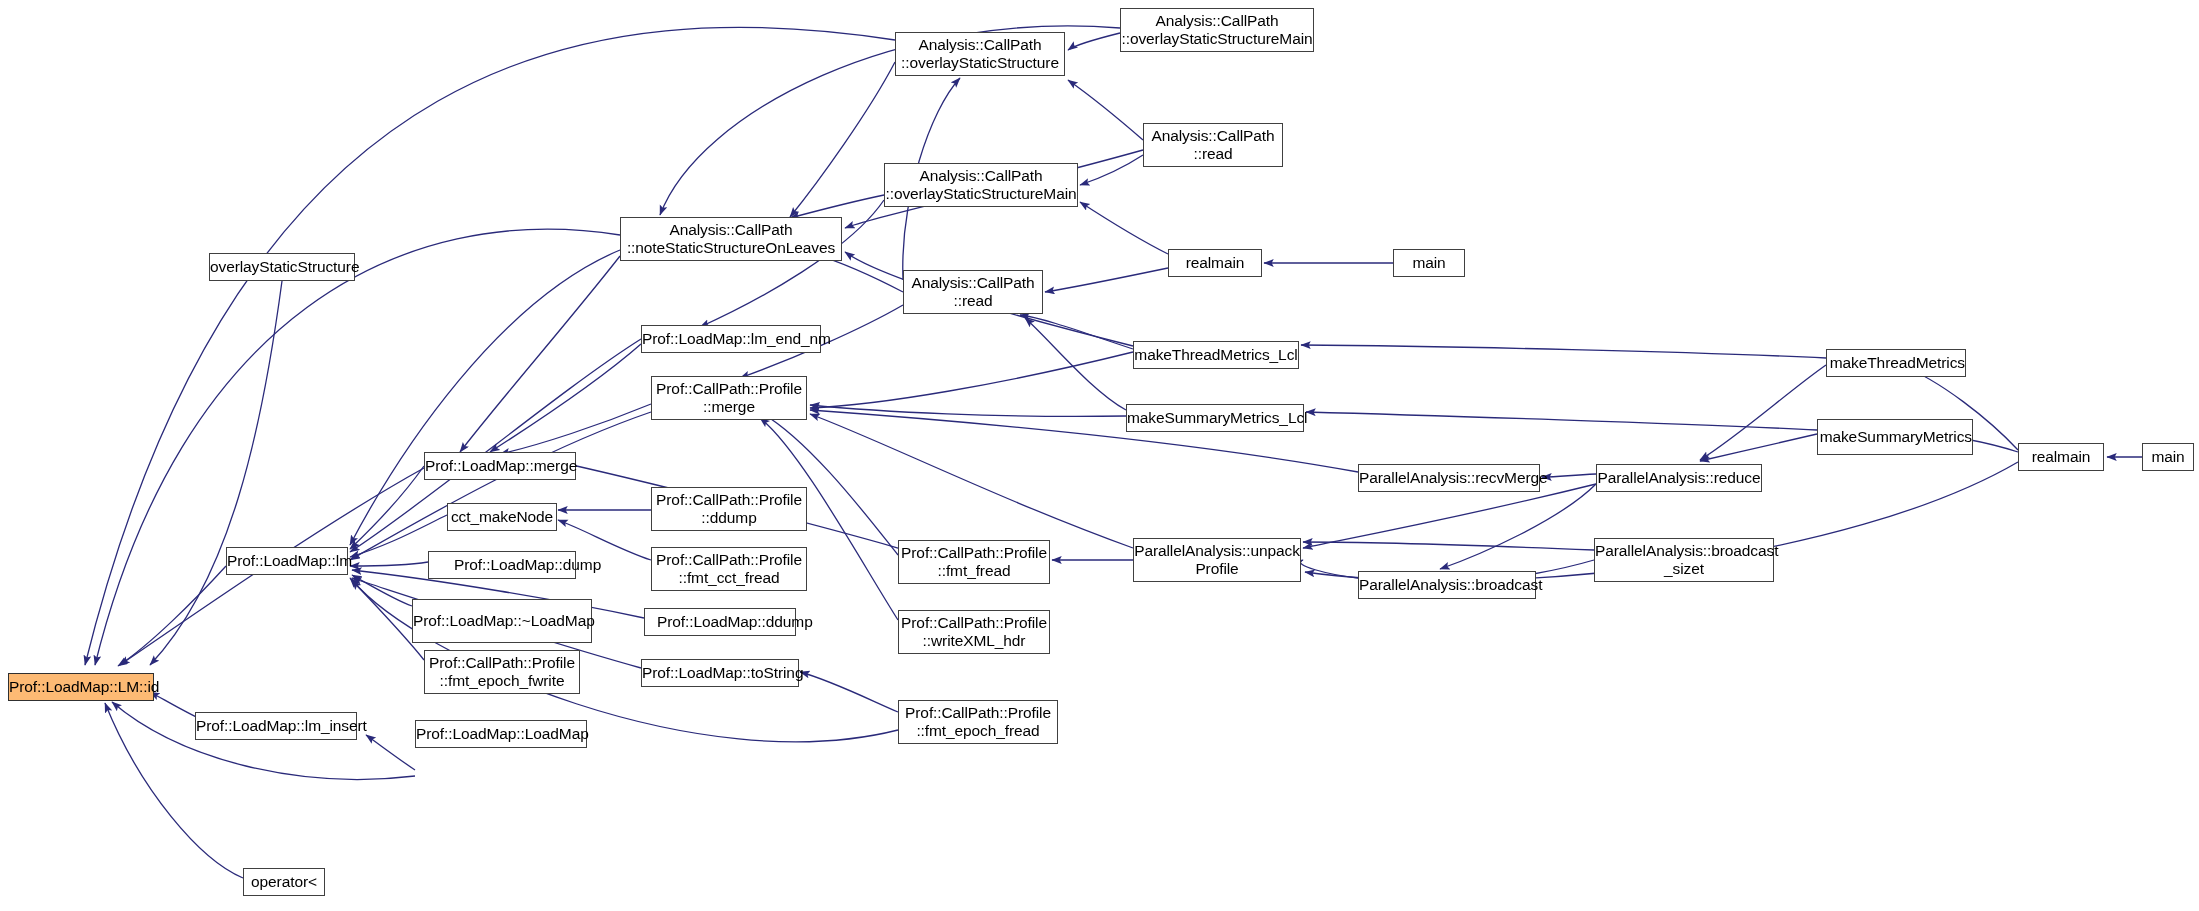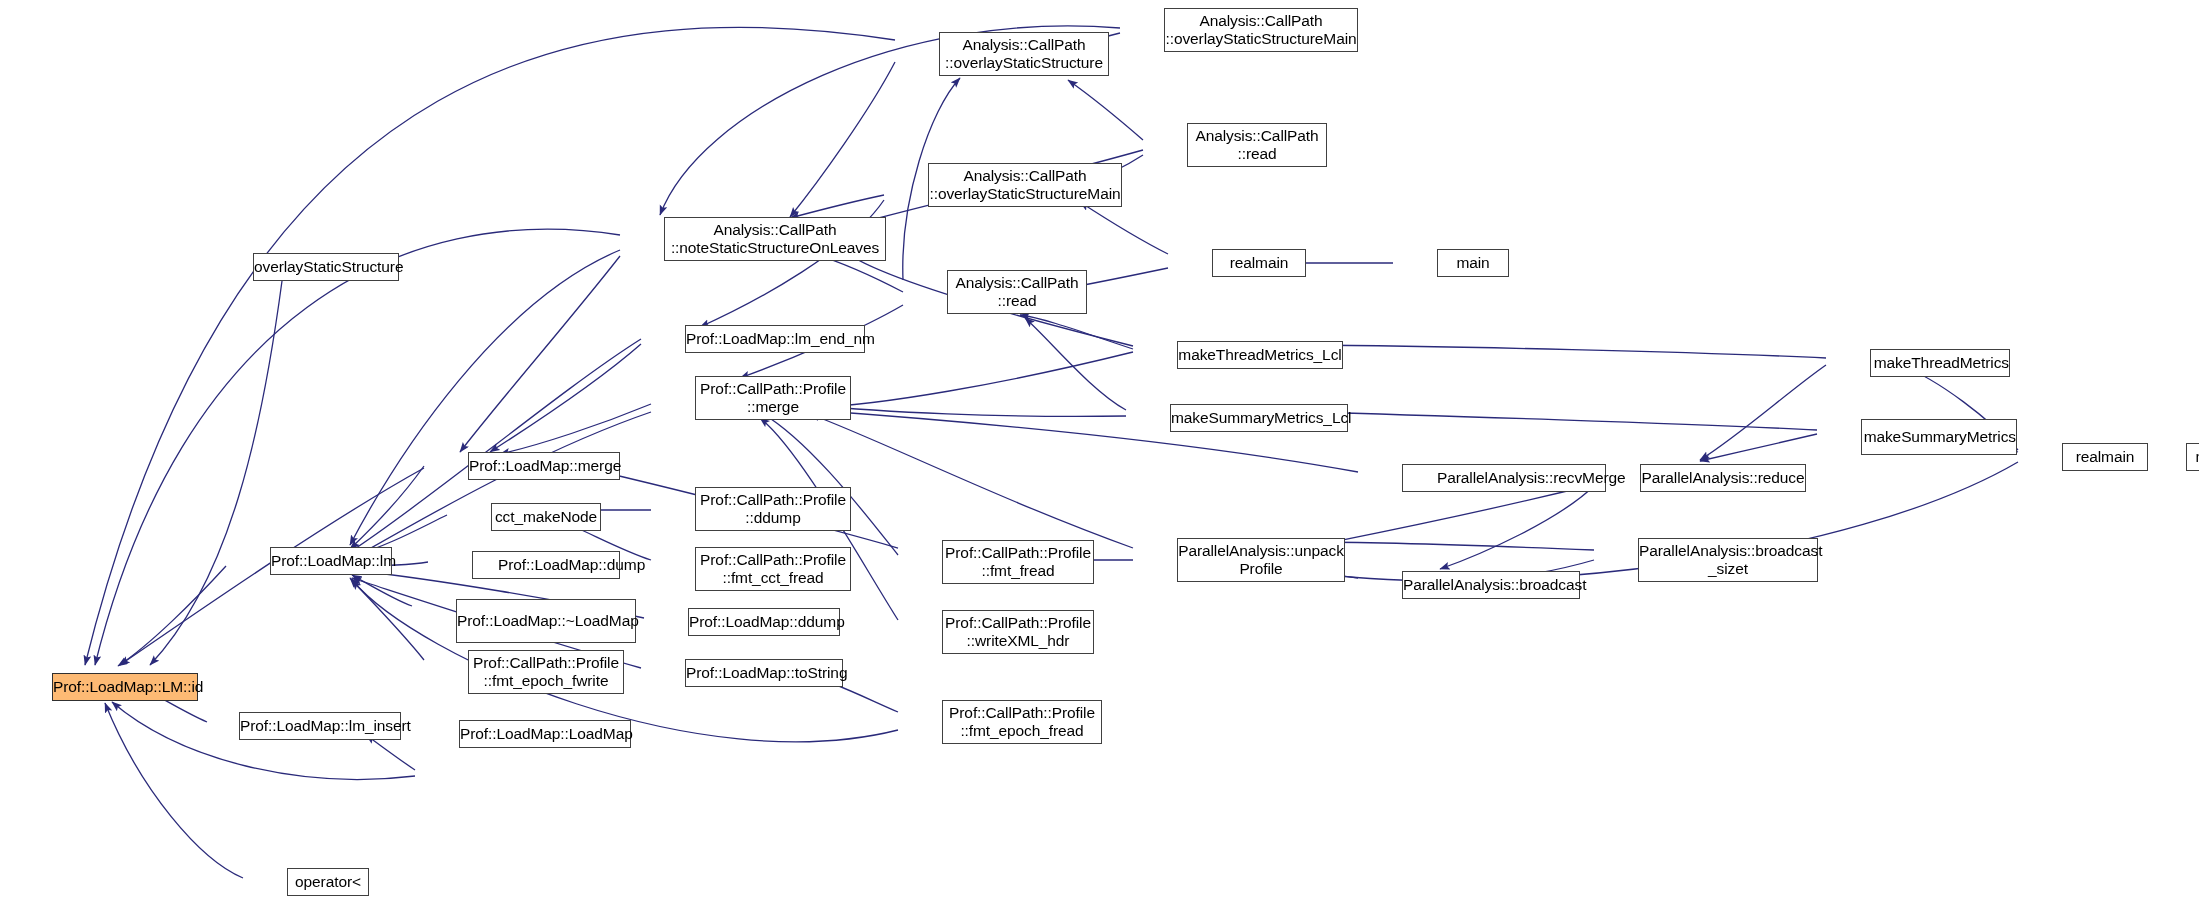--- a/index.html
+++ b/index.html
@@ -35,21 +35,20 @@
     font-size: 15.5px;
     line-height: 1.14;
     display: flex;
     align-items: center;
     justify-content: center;
     text-align: center;
     white-space: pre;
     letter-spacing: -0.1px;
     cursor: default;
     z-index: 5;
-    margin-left: 44px;
   }
   .node.highlight {
     background: #fdba74;
     border-color: #303030;
   }
   .node-label {
     display: block;
     width: 100%;
   }
 </style>
@@ -146,21 +145,21 @@
       <div class="node" style="left: 415px; top: 720px; width: 172px; height: 28px;"><span class="node-label">Prof::LoadMap::LoadMap</span></div>
       <div class="node" style="left: 620px; top: 217px; width: 222px; height: 44px;"><span class="node-label">Analysis::CallPath
 ::noteStaticStructureOnLeaves</span></div>
       <div class="node" style="left: 641px; top: 325px; width: 180px; height: 28px;"><span class="node-label">Prof::LoadMap::lm_end_nm</span></div>
       <div class="node" style="left: 651px; top: 376px; width: 156px; height: 44px;"><span class="node-label">Prof::CallPath::Profile
 ::merge</span></div>
       <div class="node" style="left: 651px; top: 487px; width: 156px; height: 44px;"><span class="node-label">Prof::CallPath::Profile
 ::ddump</span></div>
       <div class="node" style="left: 651px; top: 547px; width: 156px; height: 44px;"><span class="node-label">Prof::CallPath::Profile
 ::fmt_cct_fread</span></div>
-      <div class="node" style="left: 644px; top: 608px; width: 152px; height: 28px;"><span class="node-label">Prof::LoadMap::ddump</span></div>
+      <div class="node" style="left: 644px; top: 608px; width: 152px; height: 28px; padding-left: 12px;"><span class="node-label">Prof::LoadMap::ddump</span></div>
       <div class="node" style="left: 641px; top: 659px; width: 158px; height: 28px;"><span class="node-label">Prof::LoadMap::toString</span></div>
       <div class="node" style="left: 895px; top: 32px; width: 170px; height: 44px;"><span class="node-label">Analysis::CallPath
 ::overlayStaticStructure</span></div>
       <div class="node" style="left: 884px; top: 163px; width: 194px; height: 44px;"><span class="node-label">Analysis::CallPath
 ::overlayStaticStructureMain</span></div>
       <div class="node" style="left: 903px; top: 270px; width: 140px; height: 44px;"><span class="node-label">Analysis::CallPath
 ::read</span></div>
       <div class="node" style="left: 898px; top: 540px; width: 152px; height: 44px;"><span class="node-label">Prof::CallPath::Profile
 ::fmt_fread</span></div>
       <div class="node" style="left: 898px; top: 610px; width: 152px; height: 44px;"><span class="node-label">Prof::CallPath::Profile
@@ -170,21 +169,21 @@
       <div class="node" style="left: 1120px; top: 8px; width: 194px; height: 44px;"><span class="node-label">Analysis::CallPath
 ::overlayStaticStructureMain</span></div>
       <div class="node" style="left: 1143px; top: 123px; width: 140px; height: 44px;"><span class="node-label">Analysis::CallPath
 ::read</span></div>
       <div class="node" style="left: 1168px; top: 249px; width: 94px; height: 28px;"><span class="node-label">realmain</span></div>
       <div class="node" style="left: 1133px; top: 341px; width: 166px; height: 28px;"><span class="node-label">makeThreadMetrics_Lcl</span></div>
       <div class="node" style="left: 1126px; top: 404px; width: 178px; height: 28px;"><span class="node-label">makeSummaryMetrics_Lcl</span></div>
       <div class="node" style="left: 1133px; top: 538px; width: 168px; height: 44px;"><span class="node-label">ParallelAnalysis::unpack
 Profile</span></div>
       <div class="node" style="left: 1393px; top: 249px; width: 72px; height: 28px;"><span class="node-label">main</span></div>
-      <div class="node" style="left: 1358px; top: 464px; width: 204px; height: 28px; padding-left: 34px;"><span class="node-label">ParallelAnalysis::recvMerge</span></div>
+      <div class="node" style="left: 1358px; top: 464px; width: 182px; height: 28px;"><span class="node-label">ParallelAnalysis::recvMerge</span></div>
       <div class="node" style="left: 1358px; top: 571px; width: 178px; height: 28px;"><span class="node-label">ParallelAnalysis::broadcast</span></div>
       <div class="node" style="left: 1596px; top: 464px; width: 166px; height: 28px;"><span class="node-label">ParallelAnalysis::reduce</span></div>
       <div class="node" style="left: 1594px; top: 538px; width: 180px; height: 44px;"><span class="node-label">ParallelAnalysis::broadcast
 _sizet</span></div>
       <div class="node" style="left: 1826px; top: 349px; width: 140px; height: 28px; text-align: right;"><span class="node-label">makeThreadMetrics</span></div>
       <div class="node" style="left: 1817px; top: 419px; width: 156px; height: 36px; text-align: right;"><span class="node-label">makeSummaryMetrics</span></div>
       <div class="node" style="left: 2018px; top: 443px; width: 86px; height: 28px;"><span class="node-label">realmain</span></div>
       <div class="node" style="left: 2142px; top: 443px; width: 52px; height: 28px;"><span class="node-label">main</span></div>
     </div>
 </div>

